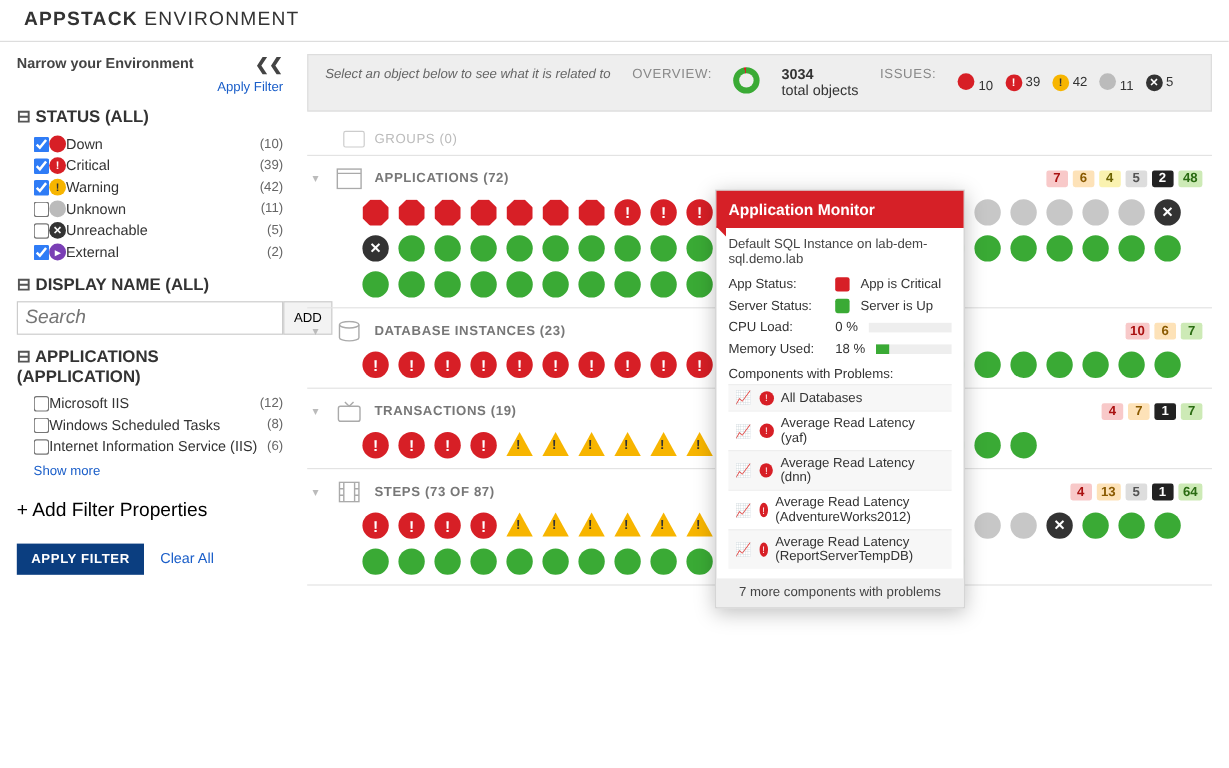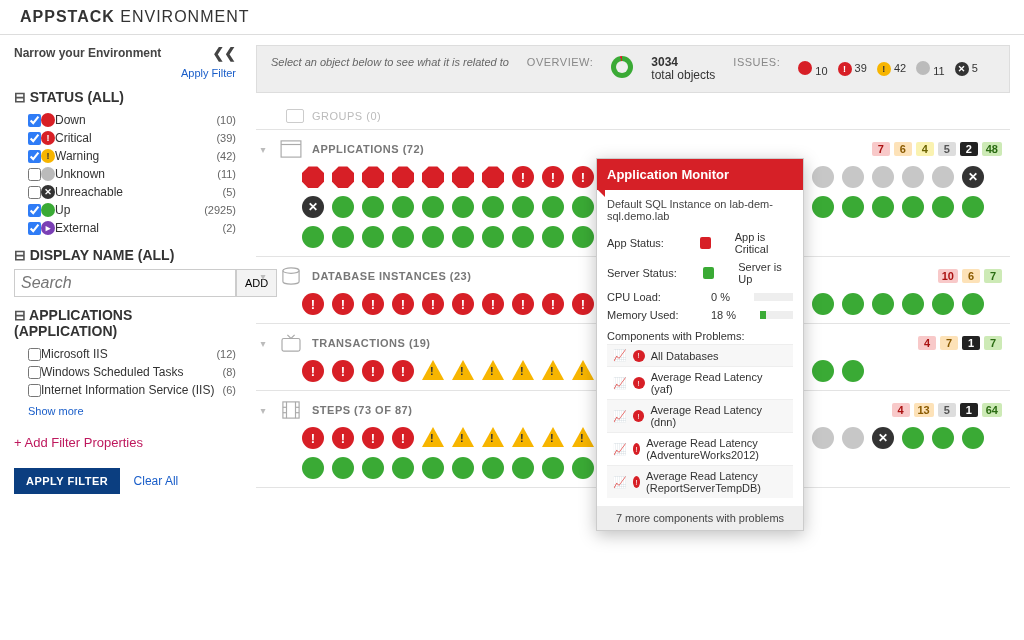--- a/index.html
+++ b/index.html
@@ -15,21 +15,21 @@
 .section-label{font-size:14px;font-weight:700;color:#333;margin:10px 0 6px;cursor:pointer}
 .section-label::before{content:"⊟ ";color:#555}
 .fltrow{display:flex;align-items:center;justify-content:space-between;padding:2px 0 2px 14px;font-size:12px}
 .fltrow label{display:flex;align-items:center;gap:0;cursor:pointer}
 .fltrow .cnt{color:#666;font-size:11px}
 input[type=checkbox]{accent-color:#2f7cf6;width:13px;height:13px}
 .search-row{display:flex;margin-top:4px}
 .search-row input{flex:1;border:1px solid #ccc;padding:4px 6px;font-size:16px;font-style:italic;color:#888}
 .addbtn{border:1px solid #ccc;background:#f3f3f3;padding:4px 8px;font-size:11px;cursor:pointer}
 .showmore{color:#1a5ec9;font-size:11px;margin:6px 0 0 14px;cursor:pointer}
-.addprop{color:#be185d;font-size:13px;margin:18px 0;cursor:pointer}
+.addprop{color:#000000;font-size:16px;margin:18px 0;cursor:pointer}
 .apply-btn{background:#0b3e80;color:#fff;border:none;padding:7px 12px;font-weight:700;font-size:11px;letter-spacing:.5px;cursor:pointer}
 .clearall{color:#1a5ec9;font-size:12px;margin-left:10px;cursor:pointer}
 .main{flex:1;padding:10px 14px 10px 6px;overflow:hidden}
 .ovbar{background:#eee;border:1px solid #ddd;padding:10px 14px;display:flex;gap:18px;margin-bottom:10px}
 .ovbar .hint{font-style:italic;color:#666;font-size:11px;flex:0 0 auto}
 .ovbar .lbl{color:#888;font-size:11px;letter-spacing:.5px}
 .donut{width:22px;height:22px;border-radius:50%;background:conic-gradient(#3aaa35 0 350deg,#d71f26 350deg 360deg);display:inline-block;position:relative}
 .donut::after{content:"";position:absolute;inset:5px;background:#eee;border-radius:50%}
 .ovnums{display:flex;flex-direction:column;line-height:1.1}
 .ovnums b{font-size:12px}
@@ -68,21 +68,21 @@
 .d-warn::after{content:"!";position:absolute;top:5px;left:-3px;color:#333;font-size:11px}
 .d-up{background:#3aaa35}
 .d-unk{background:#c7c7c7}
 .d-unr{background:#333}
 .d-unr::after{content:"✕";font-size:12px}
 .popover{position:absolute;left:596px;top:158px;width:208px;background:#fff;border:1px solid #ccc;box-shadow:0 4px 16px rgba(0,0,0,.25);font-size:11px;z-index:20}
 .popover::before{content:"";position:absolute;left:-8px;top:22px;border:8px solid transparent;border-right-color:#d62027}
 .pv-hd{background:#d62027;color:#fff;font-weight:700;font-size:13px;padding:8px 10px}
 .pv-body{padding:8px 10px}
 .pv-sub{color:#444;margin-bottom:6px}
-.pv-row{display:flex;align-items:center;gap:24px;padding:3px 0}
+.pv-row{display:flex;align-items:center;gap:9px;padding:3px 0}
 .pv-row .k{width:80px;color:#333}
 .pv-bar{flex:1;height:8px;background:#eee;position:relative}
 .pv-bar i{display:block;height:100%;background:#3aaa35}
 .pv-sec{font-weight:400;margin:6px 0 2px}
 .pv-item{padding:4px 6px;display:flex;align-items:center;gap:6px;border-top:1px solid #eee}
 .pv-item:nth-child(odd){background:#f7f7f7}
 .pv-item .mini{width:12px;height:12px;background:#d71f26;border-radius:50%;display:inline-flex;align-items:center;justify-content:center;color:#fff;font-size:8px}
 .pv-more{background:#eee;text-align:center;padding:6px;font-size:11px;color:#444}
 .statbox{width:12px;height:12px;border-radius:2px;display:inline-block}
 </style>
@@ -134,28 +134,20 @@
     </label>
     <span class="cnt">(11)</span>
   </div>
         <div class="fltrow">
     <label>
       <input type="checkbox" style="">
       <span class="iconsm ic-unr">✕</span>
       <span>Unreachable</span>
     </label>
     <span class="cnt">(5)</span>
-  </div>
-        <div class="fltrow">
-    <label>
-      <input type="checkbox" checked="" style="">
-      <span class="iconsm ic-up"></span>
-      <span>Up</span>
-    </label>
-    <span class="cnt">(2925)</span>
   </div>
         <div class="fltrow">
     <label>
       <input type="checkbox" checked="" style="">
       <span class="iconsm ic-ext">▸</span>
       <span>External</span>
     </label>
     <span class="cnt">(2)</span>
   </div>
       </div>

